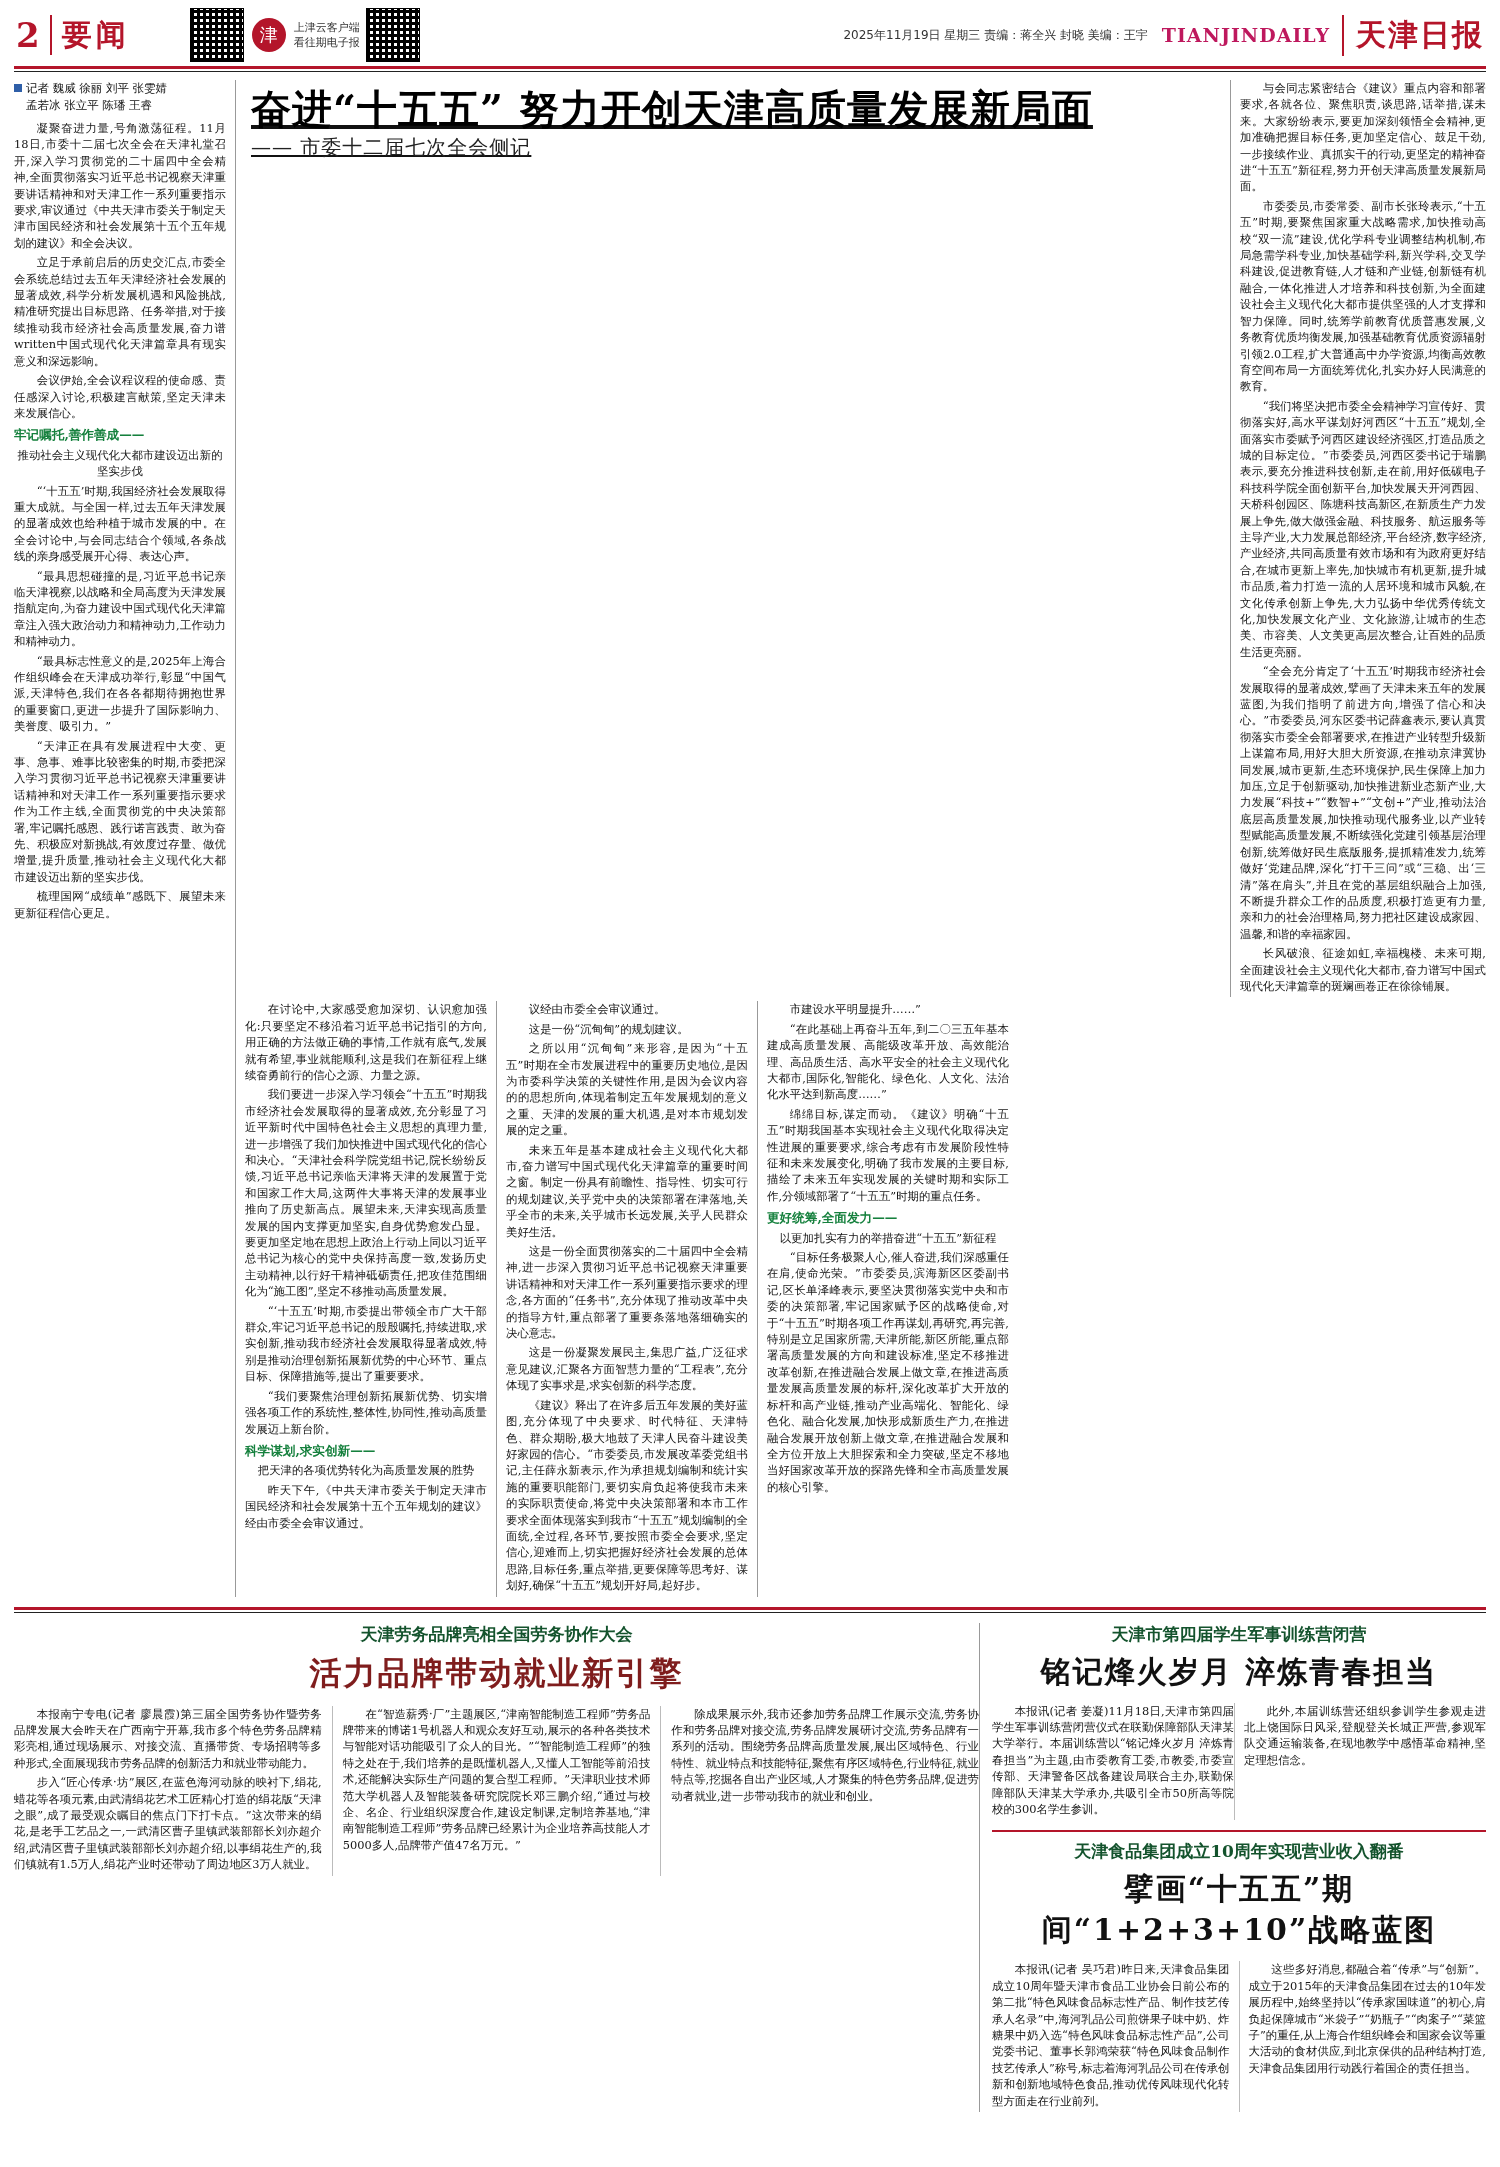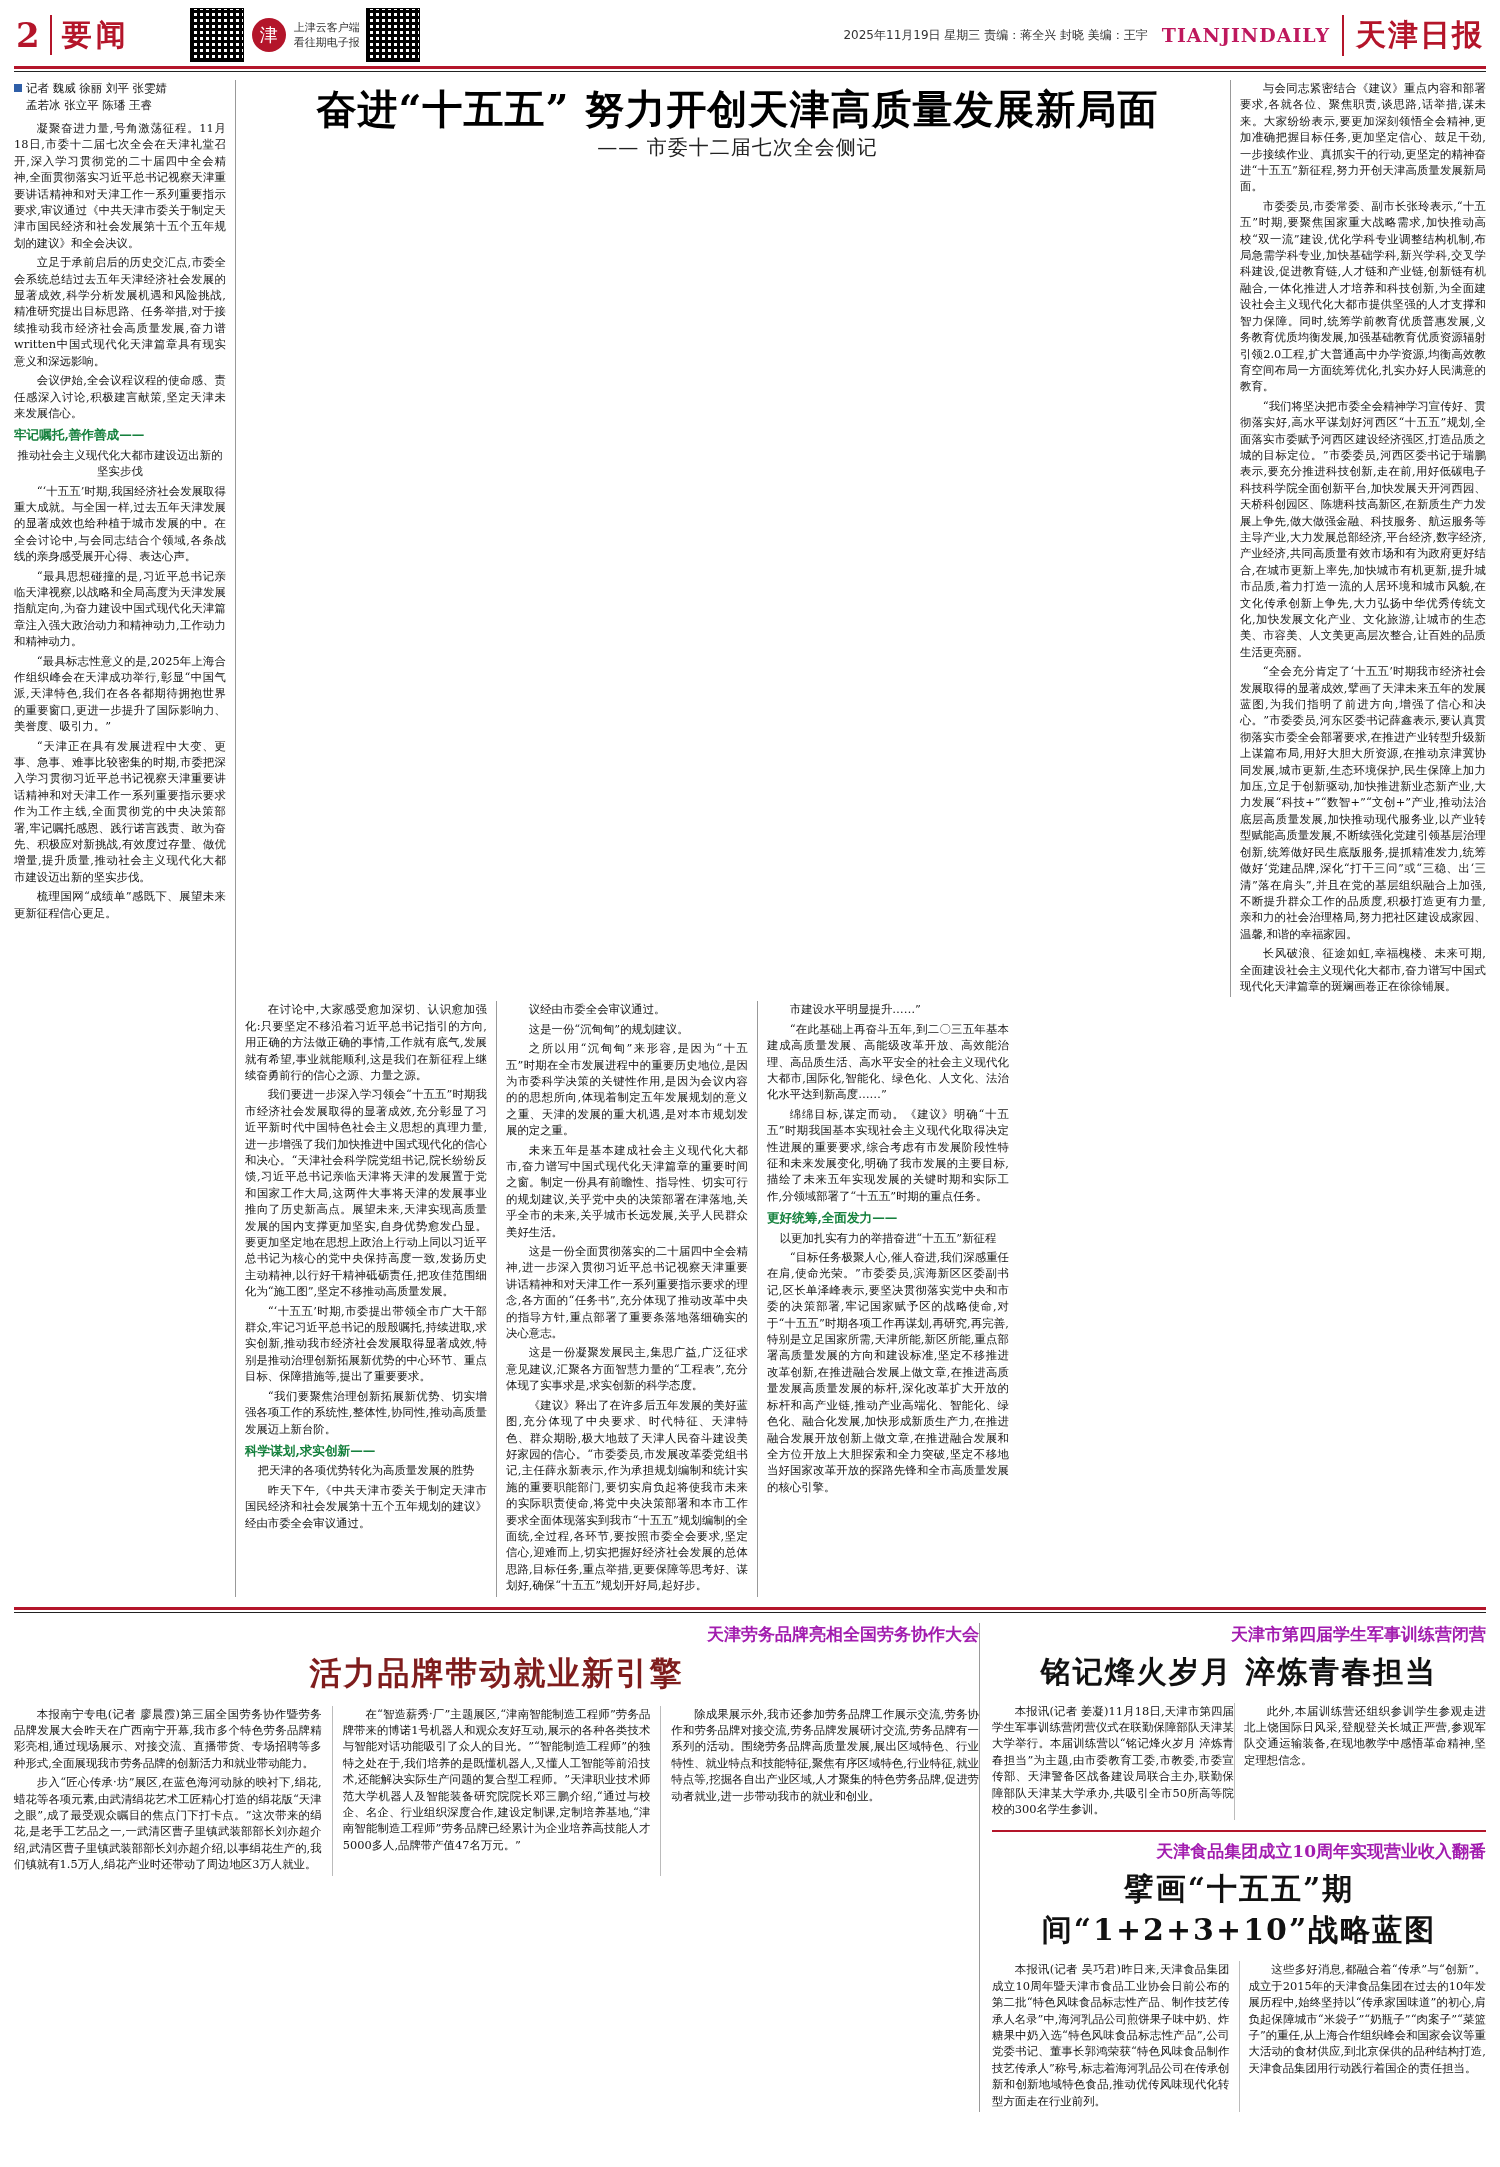--- a/index.html
+++ b/index.html
@@ -38,40 +38,40 @@
   .col{box-sizing:border-box;}
   .byline{font-size:11.5px;line-height:17px;color:#111;margin-bottom:6px;}
   .byline .sq{display:inline-block;width:8px;height:8px;background:#2f5fa8;margin-right:4px;}
   .cn-body{
     font-family:"DejaVu Serif","Liberation Serif",serif;
     font-size:11.4px;line-height:16.4px;text-align:justify;color:#151515;
   }
   .cn-body p{margin:0 0 3px 0;text-indent:2em;}
   .colrule{width:1px;background:#999;margin:0 9px;align-self:stretch;}
 
-  .headline-wrap{text-align:center;padding:4px 6px 6px 6px;}
+  .headline-wrap{text-align:left;padding:4px 6px 6px 6px;text-decoration:underline;}
   .headline{
     font-family:"DejaVu Serif","Liberation Serif",serif;
     font-size:40px;font-weight:bold;letter-spacing:1px;color:#000;line-height:50px;
   }
   .subhead{
     font-family:"DejaVu Serif","Liberation Serif",serif;
     font-size:20px;color:#222;letter-spacing:1px;
   }
   .sec-red{color:#15803d;font-weight:bold;font-family:"DejaVu Serif",serif;font-size:12.6px;margin:6px 0 3px 0;}
 
   
   .band{height:3px;background:#b4152a;margin:10px 14px 0 14px;}
   .band-thin{height:1px;background:#222;margin:2px 14px 0 14px;}
 
   
   .mid{display:flex;padding:10px 14px 0 14px;box-sizing:border-box;}
   .mid-left{width:965px;}
   .mid-right{flex:1;padding-left:12px;border-left:1px solid #999;}
-  .kicker{text-align:right;font-family:"DejaVu Serif",serif;font-size:17px;font-weight:bold;color:#a21caf;}
+  .kicker{text-align:center;font-family:"DejaVu Serif",serif;font-size:17px;font-weight:bold;color:#14532d;}
   .big-title{text-align:center;font-family:"DejaVu Serif",serif;font-size:32px;font-weight:bold;color:#7f1d1d;margin:6px 0 10px 0;letter-spacing:2px;}
   .big-title.blk{color:#111;font-size:30px;}
   .cols3{display:flex;}
   .cols3 .c{flex:1;}
   .cols2{display:flex;}
   .cols2 .c{flex:1;}
 </style>
 </head>
 <body>
 

